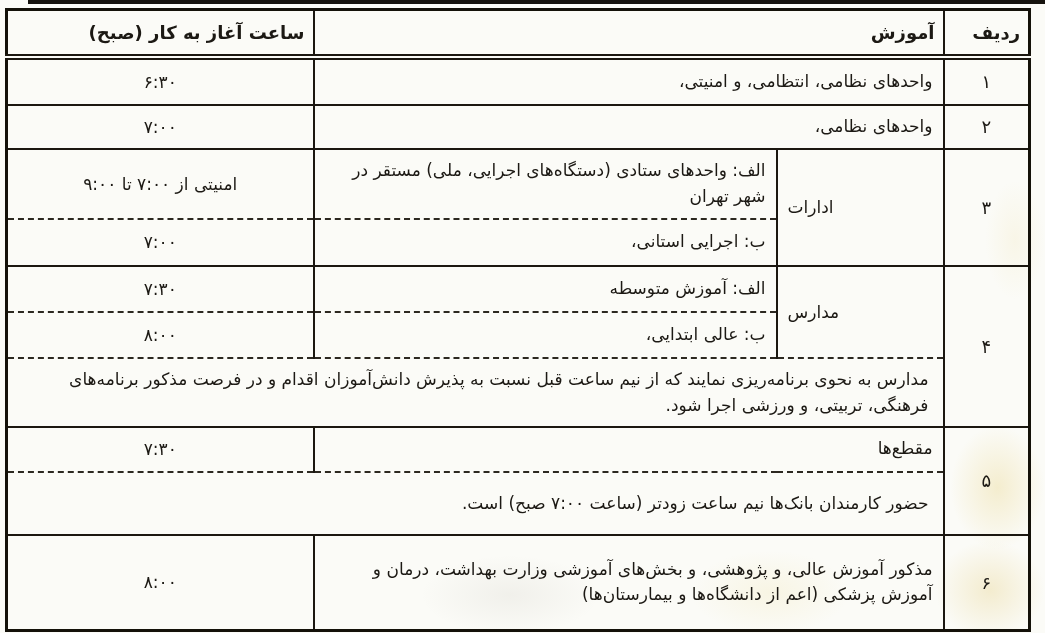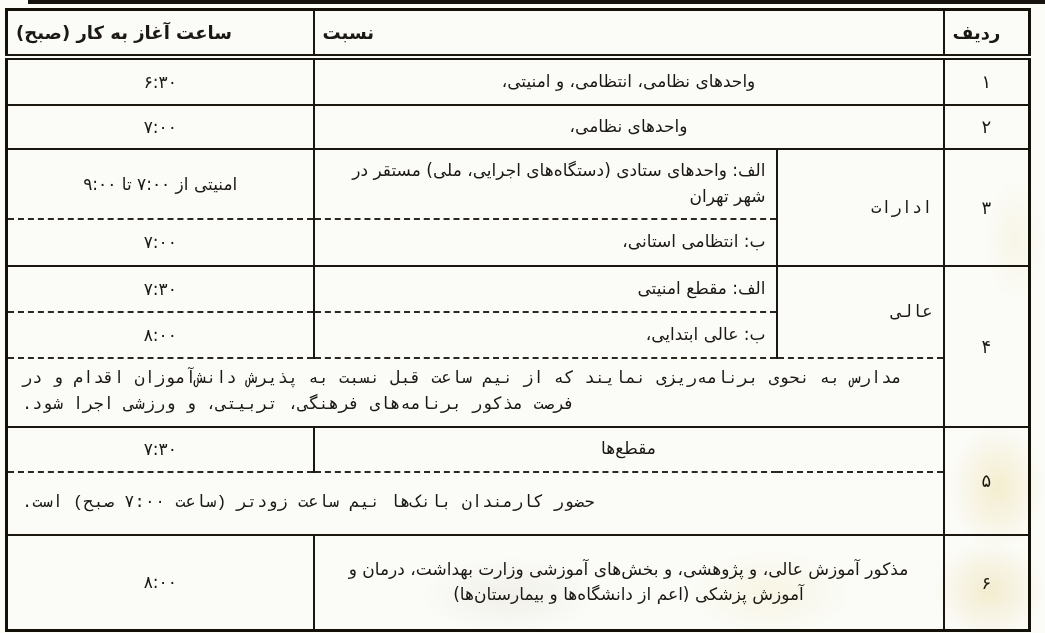--- a/index.html
+++ b/index.html
@@ -44,32 +44,32 @@
     border-right:2px solid #1b1710;
     border-top:none;border-bottom:none;
     padding:4px 10px;
     vertical-align:middle;
     font-size:17px;
     background:transparent;
   }
   th.hdr{
     font-weight:bold;
     font-size:18px;
-    text-align:left;
+    text-align:right;
     border-bottom:6px double #1b1710;
     padding:6px 8px;
   }
   .sb{border-bottom:2.5px solid #1b1710;}
   .db{border-bottom:2px dashed #2c2820;}
   td.no{text-align:center;font-size:18px;}
   td.time{text-align:center;}
-  td.unit-c{text-align:center;line-height:1.5;}
+  td.unit-c{text-align:right;line-height:1.5;}
   td.sub{text-align:right;line-height:1.5;}
-  td.group{text-align:right;font-family:Liberation Mono, monospace;}
-  td.note{text-align:left;line-height:1.55;padding:6px 14px;font-family:Liberation Mono, monospace;}
+  td.group{text-align:left;}
+  td.note{text-align:right;line-height:1.55;padding:6px 14px;}
 
   tr.hrow{height:47px;}
   tr.r1{height:48px;}
   tr.r2{height:44px;}
   tr.r3a{height:70px;}
   tr.r3b{height:47px;}
   tr.r4a{height:46px;}
   tr.r4b{height:46px;}
   tr.r4n{height:69px;}
   tr.r5a{height:45px;}
@@ -91,21 +91,21 @@
   <table class="schedule" dir="rtl">
     <colgroup>
       <col class="c-no">
         <col class="c-group">
         <col class="c-sub">
         <col class="c-time">
     </colgroup>
     <thead>
       <tr class="hrow">
         <th class="hdr">ردیف</th>
-        <th class="hdr" colspan="2">نسبت</th>
+        <th class="hdr" colspan="2">آموزش</th>
         <th class="hdr">ساعت آغاز به کار (صبح)</th>
       </tr>
     </thead>
     <tbody>
 
       <tr class="r1">
         <td class="no sb">۱</td>
         <td class="unit-c sb" colspan="2">واحدهای نظامی، انتظامی، و امنیتی،</td>
         <td class="time sb">۶:۳۰</td>
       </tr>
@@ -116,28 +116,28 @@
         <td class="time sb">۷:۰۰</td>
       </tr>
 
       <tr class="r3a">
         <td class="no sb" rowspan="2">۳</td>
         <td class="group sb" rowspan="2">ادارات</td>
         <td class="sub db">الف: واحدهای ستادی (دستگاه‌های اجرایی، ملی) مستقر در شهر تهران</td>
         <td class="time db">امنیتی از ۷:۰۰ تا ۹:۰۰</td>
       </tr>
       <tr class="r3b">
-        <td class="sub sb">ب: انتظامی استانی،</td>
+        <td class="sub sb">ب: اجرایی استانی،</td>
         <td class="time sb">۷:۰۰</td>
       </tr>
 
       <tr class="r4a">
         <td class="no sb" rowspan="3">۴</td>
-        <td class="group db" rowspan="2">عالی</td>
-        <td class="sub db">الف: مقطع امنیتی</td>
+        <td class="group db" rowspan="2">مدارس</td>
+        <td class="sub db">الف: آموزش متوسطه</td>
         <td class="time db">۷:۳۰</td>
       </tr>
       <tr class="r4b">
         <td class="sub db">ب: عالی ابتدایی،</td>
         <td class="time db">۸:۰۰</td>
       </tr>
       <tr class="r4n">
         <td class="note sb" colspan="3">مدارس به نحوی برنامه‌ریزی نمایند که از نیم ساعت قبل نسبت به پذیرش دانش‌آموزان اقدام و در فرصت مذکور برنامه‌های فرهنگی، تربیتی، و ورزشی اجرا شود.</td>
       </tr>
 

